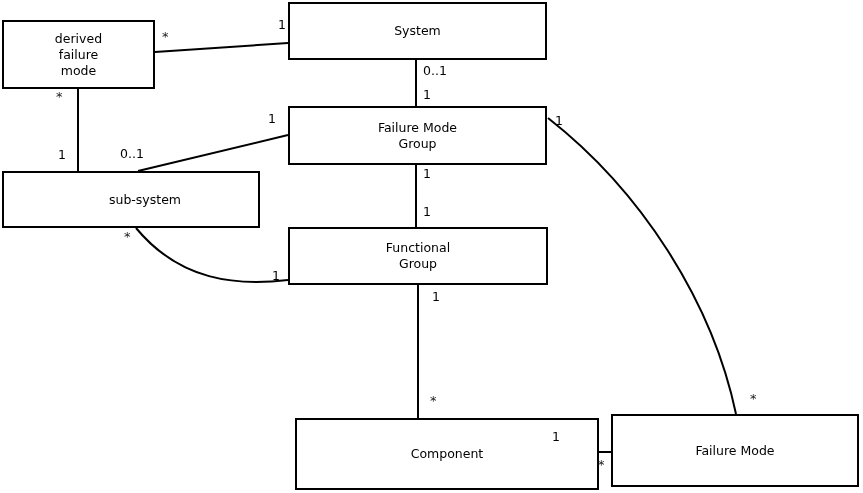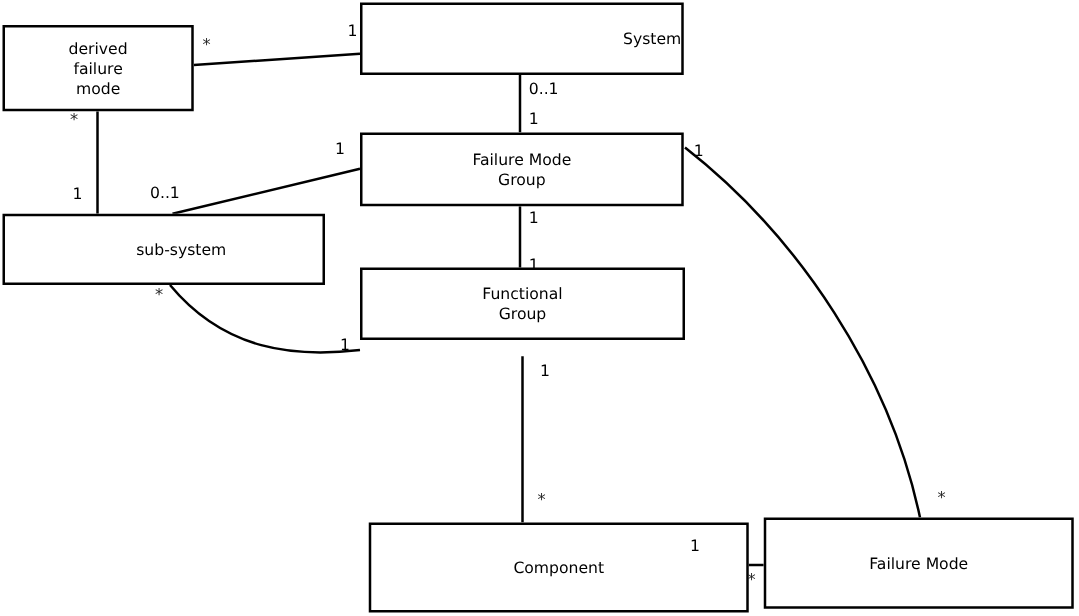--- a/index.html
+++ b/index.html
@@ -63,25 +63,25 @@
       <path d="M 416 165 L 416 227" fill="none" stroke="#000000" stroke-width="2"></path>
       <path d="M 136 228 C 180 281 236 286 288 280" fill="none" stroke="#000000" stroke-width="2"></path>
       <path d="M 418 285 L 418 418" fill="none" stroke="#000000" stroke-width="2"></path>
       <path d="M 548 452 L 611 452" fill="none" stroke="#000000" stroke-width="2"></path>
       <path d="M 548 118 C 640 190 712 300 736 414" fill="none" stroke="#000000" stroke-width="2"></path>
     </svg>
 
 <div class="node" style="left: 2px; top: 20px; width: 153px; height: 69px;"><span>derived
 failure
 mode</span></div>
-    <div class="node" style="left: 288px; top: 2px; width: 259px; height: 58px; justify-content: flex-end;"><span>System</span></div>
+    <div class="node" style="left: 288px; top: 2px; width: 259px; height: 58px;"><span>System</span></div>
     <div class="node" style="left: 288px; top: 106px; width: 259px; height: 59px;"><span>Failure Mode
 Group</span></div>
     <div class="node" style="left: 2px; top: 171px; width: 258px; height: 57px; padding-left: 28px;"><span>sub-system</span></div>
-    <div class="node" style="left: 288px; top: 214px; width: 260px; height: 58px;"><span>Functional
+    <div class="node" style="left: 288px; top: 227px; width: 260px; height: 58px;"><span>Functional
 Group</span></div>
     <div class="node" style="left: 295px; top: 418px; width: 304px; height: 72px;"><span>Component</span></div>
     <div class="node" style="left: 611px; top: 414px; width: 248px; height: 73px;"><span>Failure Mode</span></div>
     <span class="mult star" style="left: 162px; top: 30px;">*</span>
     <span class="mult" style="left: 278px; top: 18px;">1</span>
     <span class="mult" style="left: 423px; top: 64px;">0..1</span>
     <span class="mult" style="left: 423px; top: 88px;">1</span>
     <span class="mult star" style="left: 56px; top: 90px;">*</span>
     <span class="mult" style="left: 58px; top: 148px;">1</span>
     <span class="mult" style="left: 120px; top: 147px;">0..1</span>

